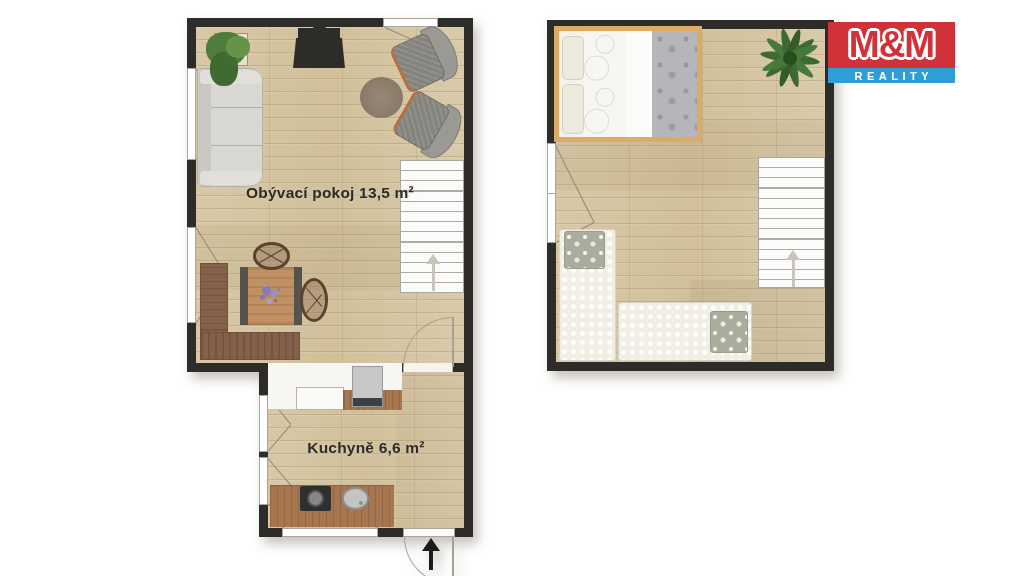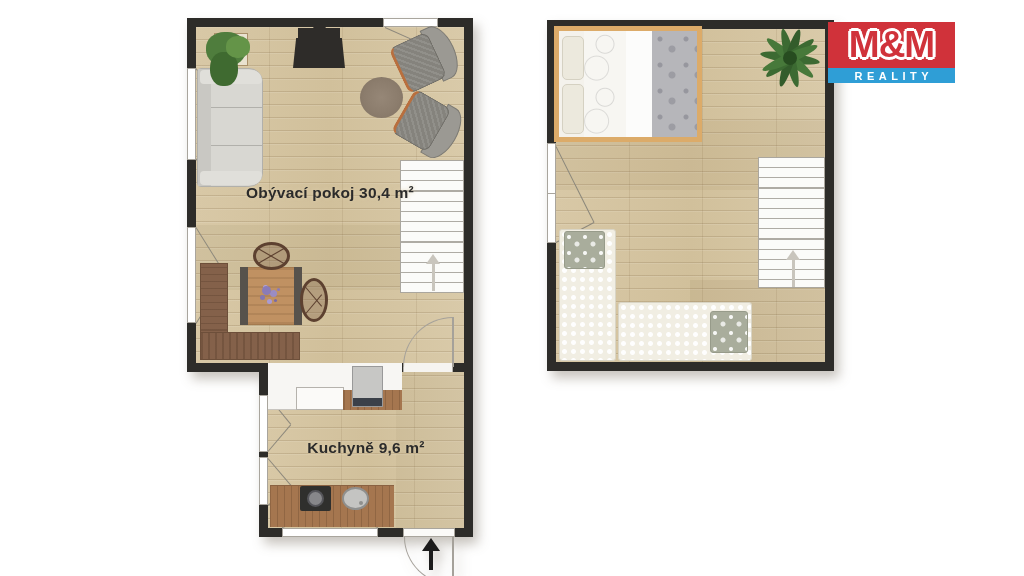--- a/index.html
+++ b/index.html
@@ -168,22 +168,22 @@
       <div class="abs" style="left:0;bottom:0;width:29px;height:8px;background:#3b4049;"></div>
     </div>
     <div class="abs wood" style="left:270px;top:485px;width:124px;height:42px;border-top:1px solid #8a6242;box-sizing:border-box;"></div>
     <div class="abs" style="left:300px;top:486px;width:31px;height:25px;background:#2f2f2d;border-radius:2px;">
       <div class="abs" style="left:7px;top:4px;width:17px;height:17px;border-radius:50%;background:#87878a;border:2px solid #55555a;box-sizing:border-box;"></div>
     </div>
     <div class="abs" style="left:342px;top:487px;width:27px;height:23px;border-radius:50%;background:#c4c4c2;border:2px solid #8f8f8d;box-sizing:border-box;">
       <div class="abs" style="left:15px;top:12px;width:4px;height:4px;border-radius:50%;background:#8f8f8d;"></div>
     </div>
 
-    <div class="room-label" style="left:196px;top:184px;width:268px;">Obývací pokoj 30,4 m²</div>
-    <div class="room-label" style="left:268px;top:439px;width:196px;">Kuchyně 9,6 m²</div>
+    <div class="room-label" style="left:196px;top:184px;width:268px;">Obývací pokoj 13,5 m²</div>
+    <div class="room-label" style="left:268px;top:439px;width:196px;">Kuchyně 6,6 m²</div>
   </div>
 
   <div class="plan">
 
     <div class="abs floor" style="left:556px;top:29px;width:269px;height:333px;"></div>
     <div class="abs" style="left:556px;top:120px;width:269px;height:70px;background:rgba(125,100,60,0.07);"></div>
     <div class="abs" style="left:690px;top:280px;width:135px;height:82px;background:rgba(110,90,55,0.08);"></div>
 
     <div class="abs wall" style="left:547px;top:20px;width:287px;height:9px;"></div>
     <div class="abs wall" style="left:547px;top:20px;width:9px;height:351px;"></div>

